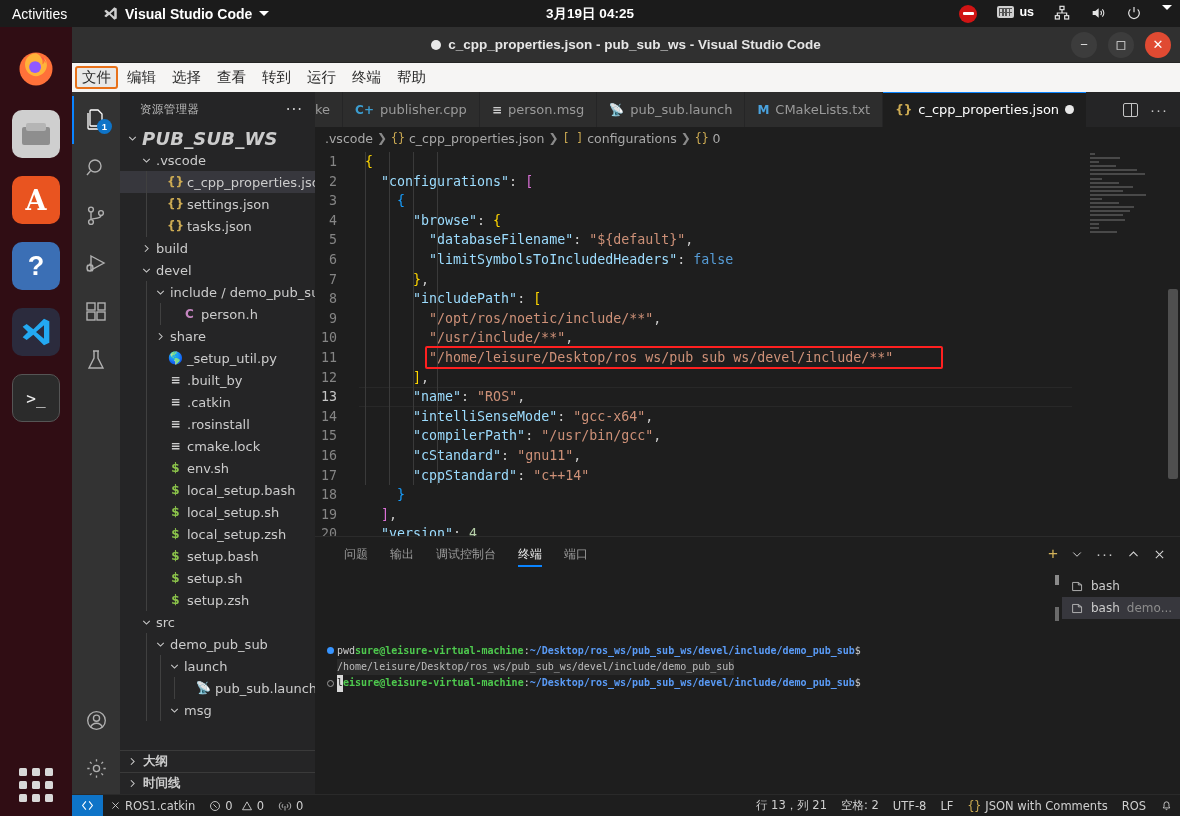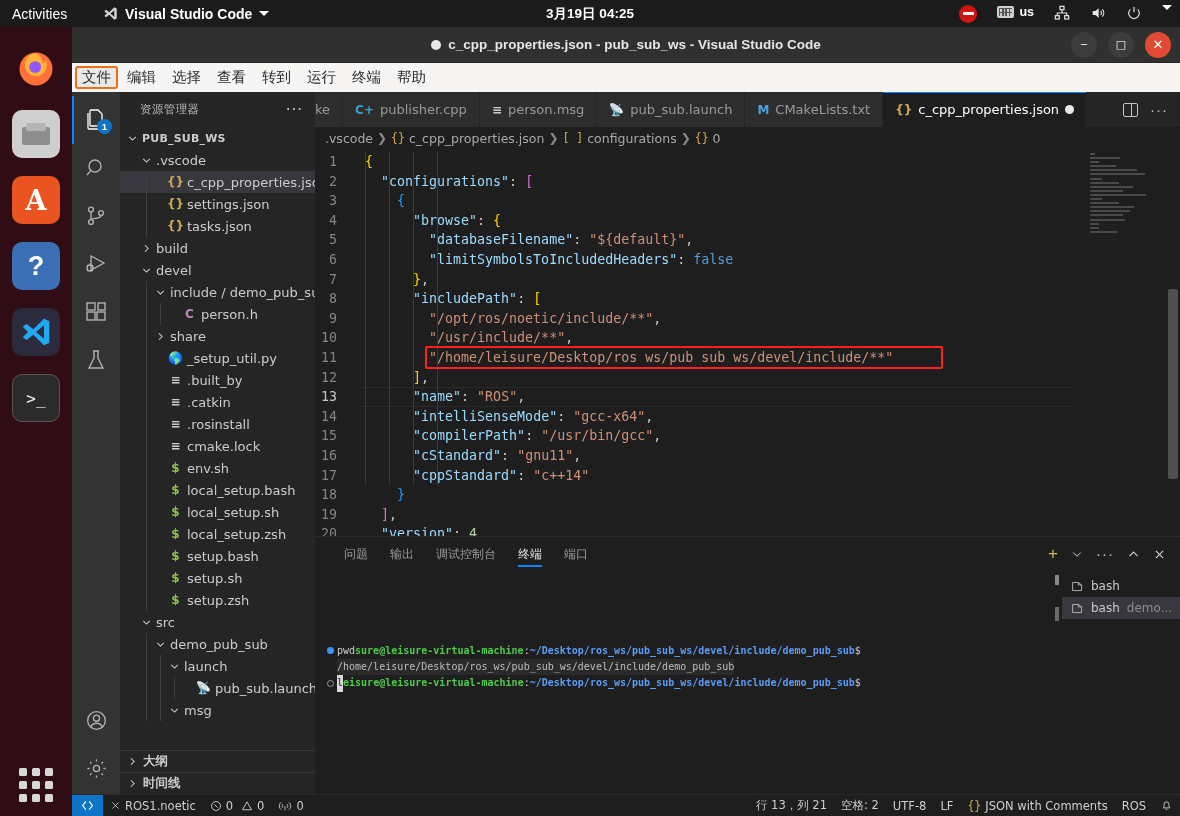--- a/index.html
+++ b/index.html
@@ -98,21 +98,21 @@
   .sb-dots { color: #cfcfcf; font-size: 15px; letter-spacing: 1px; line-height: 10px; }
   .tree { flex: 1; overflow: hidden; font-size: 13px; color: #cccccc; }
   .row { height: 22px; display: flex; align-items: center; white-space: nowrap; position: relative;
          font-family:"DejaVu Sans","Liberation Sans",sans-serif; }
   .row.selected { background: #37373d; }
   .row.selected::before{content:"";position:absolute;left:0;top:0;bottom:0;width:0px;}
   .chev { width: 13px; height: 13px; flex: 0 0 13px; position: relative; }
   .chev svg { display:block; }
   .ficon { width: 17px; flex: 0 0 17px; text-align: center; font-size: 12px; }
   .lbl { margin-left: 3px; }
-  .root-lbl { font-weight: 700; font-size: 11px; letter-spacing: .2px; }
+  .root-lbl { font-weight: 700; font-size: 18px; letter-spacing: .2px; font-style: italic; }
   .guide { position: absolute; top: 0; bottom: 0; width: 1px; background: #404040; }
 
   .sb-section {
     height: 22px; display: flex; align-items: center; gap: 4px;
     border-top: 1px solid #3a3a3a; padding-left: 6px; color: #cccccc; font-size: 12.5px;
     font-weight: 700; font-family:"DejaVu Sans","Liberation Sans",sans-serif;
   }
 
   
   .editor-area { flex: 1; display: flex; flex-direction: column; min-width: 0; background: #1e1e1e; }
@@ -768,21 +768,21 @@
   <div class="status">
     <span class="st-remote">
       <svg width="13" height="13" viewBox="0 0 16 16">
           <path d="M6 3 L2 8 L6 13 M10 3 L14 8 L10 13" stroke="#ffffff" stroke-width="1.4" fill="none"></path>
         </svg>
     </span>
     <span class="st-item">
       <svg width="11" height="11" viewBox="0 0 16 16">
           <path d="M3.5 3.5 L12.5 12.5 M12.5 3.5 L3.5 12.5" stroke="#cfcfcf" stroke-width="1.3" fill="none"></path>
         </svg>
-      <span>ROS1.noetic</span>
+      <span>ROS1.catkin</span>
     </span>
     <span class="st-item">
       <svg width="12" height="12" viewBox="0 0 16 16">
           <circle cx="8" cy="8" r="6" stroke="#cfcfcf" stroke-width="1.2" fill="none"></circle>
           <path d="M5.8 5.8 L10.2 10.2" stroke="#cfcfcf" stroke-width="1.2"></path>
         </svg>
       <span>0</span>
       <svg width="12" height="12" viewBox="0 0 16 16" style="margin-left:4px">
           <path d="M8 2.5 L14 13 H2 Z" stroke="#cfcfcf" stroke-width="1.2" fill="none"></path>
         </svg>

